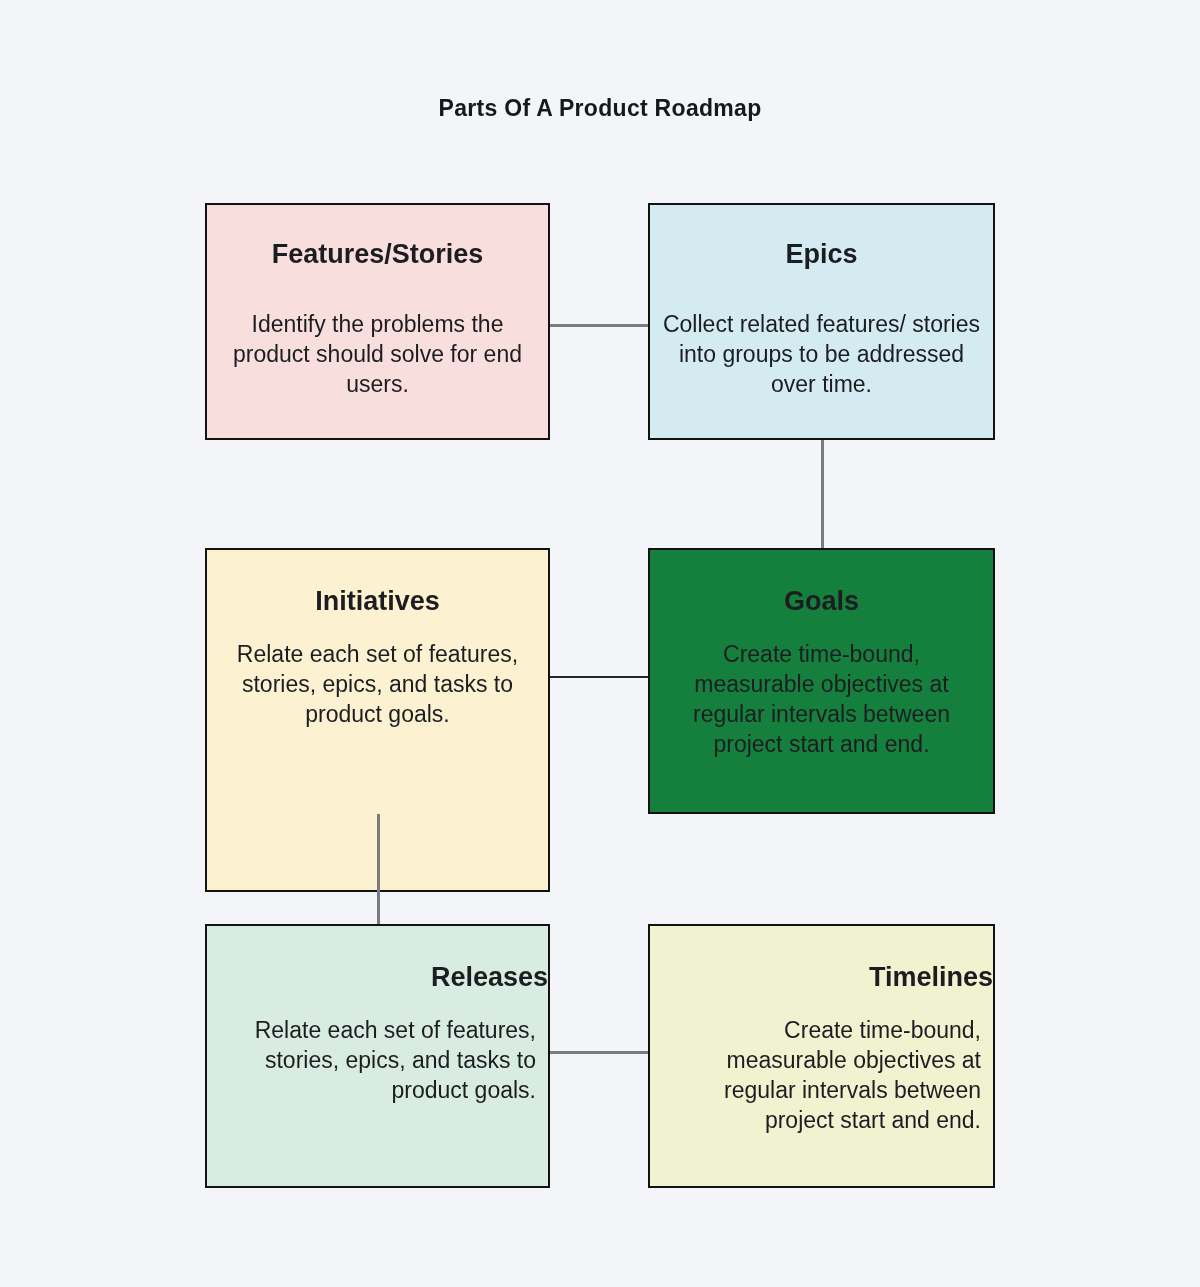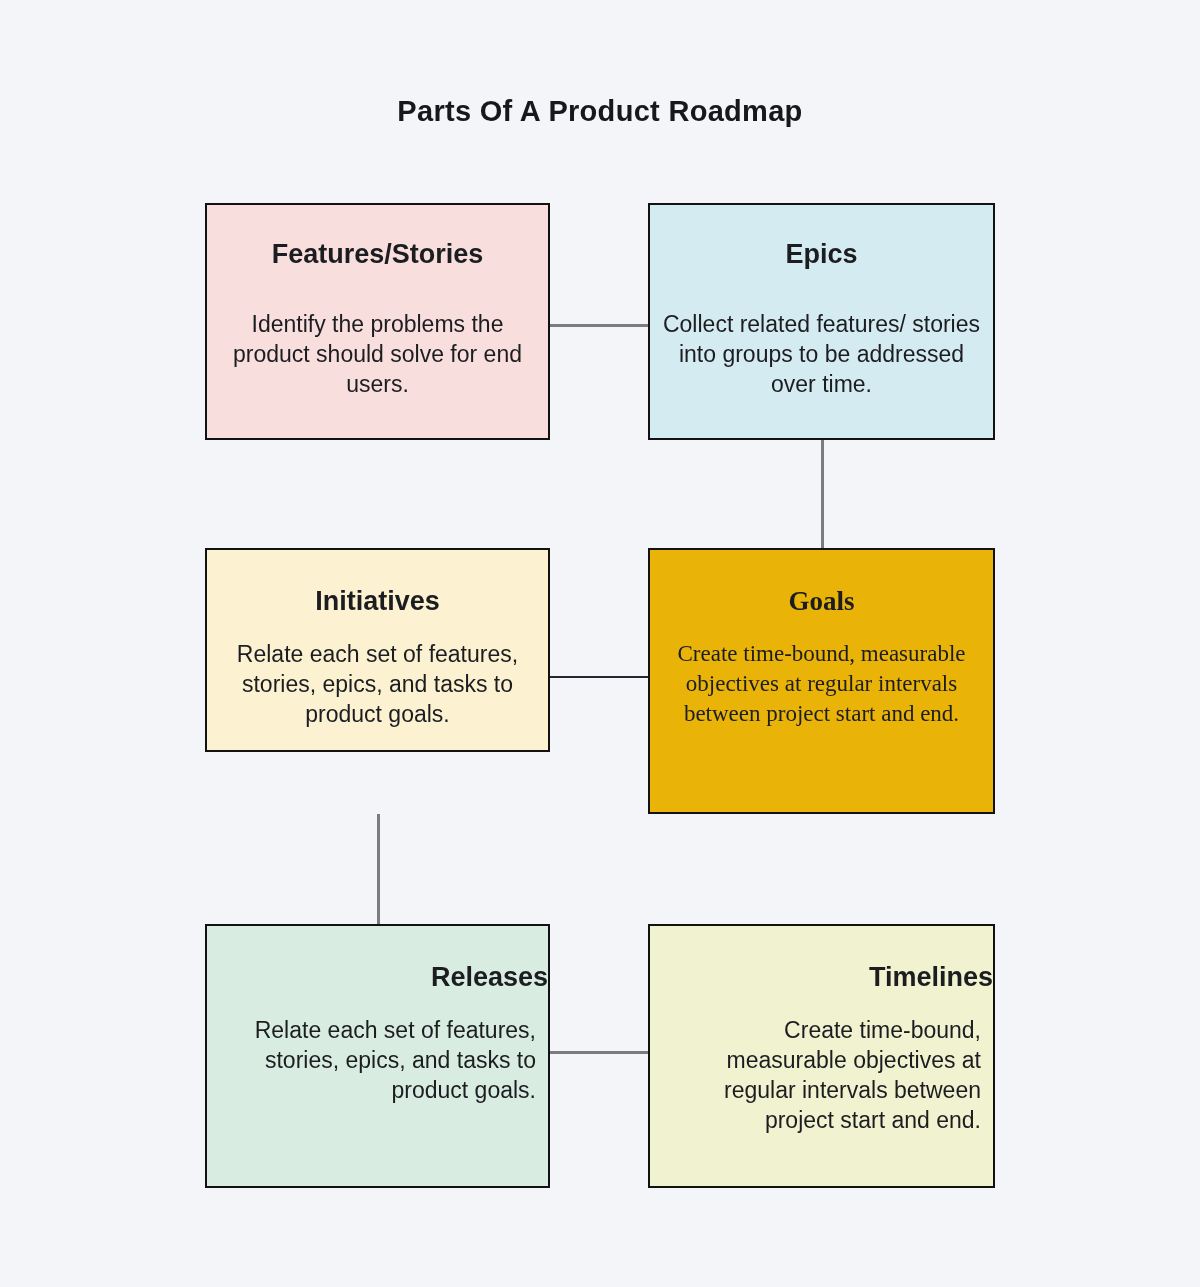--- a/index.html
+++ b/index.html
@@ -10,21 +10,21 @@
     background: #f4f5f8;
     font-family: "Liberation Sans", sans-serif;
     overflow: hidden;
   }
   .diagram-title {
     position: absolute;
     top: 95px;
     left: 0;
     width: 100%;
     text-align: center;
-    font-size: 29px;
+    font-size: 23px;
     font-weight: bold;
     color: #17181a;
     letter-spacing: 0.3px;
   }
   .node {
     position: absolute;
     box-sizing: border-box;
     border: 2px solid #121212;
     text-align: center;
     color: #1c1d21;
@@ -41,21 +41,21 @@
     font-size: 23px;
     line-height: 30px;
     font-weight: 400;
   }
   
   #box-features-stories { left: 205px; top: 203px; width: 345px; height: 237px; }
   #box-epics            { left: 648px; top: 203px; width: 347px; height: 237px; }
   .row1 .node-title { margin-top: 33px; }
   .row1 .node-desc  { margin-top: 39px; }
   
-  #box-initiatives { left: 205px; top: 548px; width: 345px; height: 204px; }
+  #box-initiatives { left: 205px; top: 548px; width: 345px; height: 344px; }
   #box-goals       { left: 648px; top: 548px; width: 347px; height: 266px; }
   
   #box-releases  { left: 205px; top: 924px; width: 345px; height: 264px; text-align: right; }
   #box-timelines { left: 648px; top: 924px; width: 347px; height: 264px; text-align: right; }
   .row2 .node-title, .row3 .node-title { margin-top: 35px; }
   .row2 .node-desc,  .row3 .node-desc  { margin-top: 22px; }
 
   .connector { position: absolute; background: #7b7b80; }
   #conn-features-epics    { left: 550px; top: 324px;  width: 98px; height: 3px; }
   #conn-epics-goals       { left: 821px; top: 440px;  width: 3px;  height: 108px; }
@@ -78,21 +78,21 @@
   <div class="node row1" id="box-features-stories" style="background-color: rgb(248, 222, 221);">
     <h2 class="node-title">Features/Stories</h2>
     <p class="node-desc">Identify the problems the product should solve for end users.</p>
   </div>
 
   <div class="node row2" id="box-initiatives" style="background-color: rgb(252, 242, 209);">
     <h2 class="node-title">Initiatives</h2>
     <p class="node-desc">Relate each set of features, stories, epics, and tasks to product goals.</p>
   </div>
 
-  <div class="node row2" id="box-goals" style="background-color: #eab308; font-family: Liberation Serif, serif;">
+  <div class="node row2" id="box-goals" style="background-color: #15803d;">
     <h2 class="node-title">Goals</h2>
     <p class="node-desc">Create time-bound, measurable objectives at regular intervals between project start and end.</p>
   </div>
 
   <div class="node row3" id="box-releases" style="background-color: rgb(216, 236, 225);">
     <h2 class="node-title">Releases</h2>
     <p class="node-desc">Relate each set of features, stories, epics, and tasks to product goals.</p>
   </div>
 
   <div class="node row3" id="box-timelines" style="background-color: rgb(241, 242, 208);">

